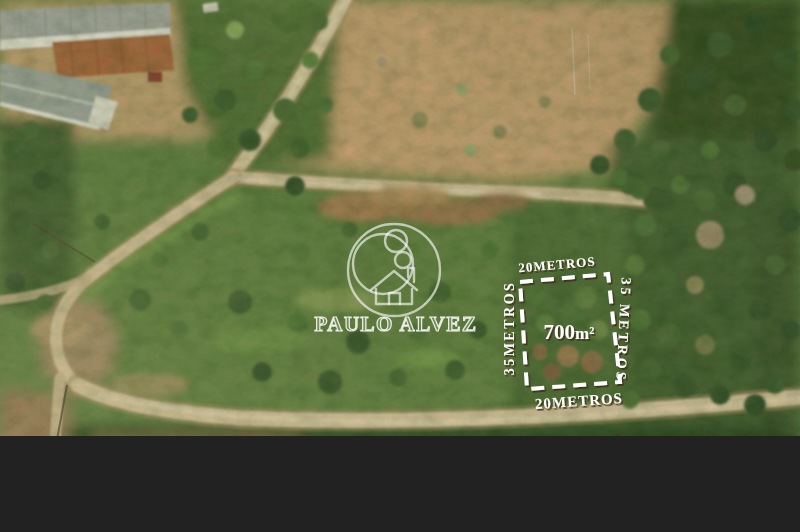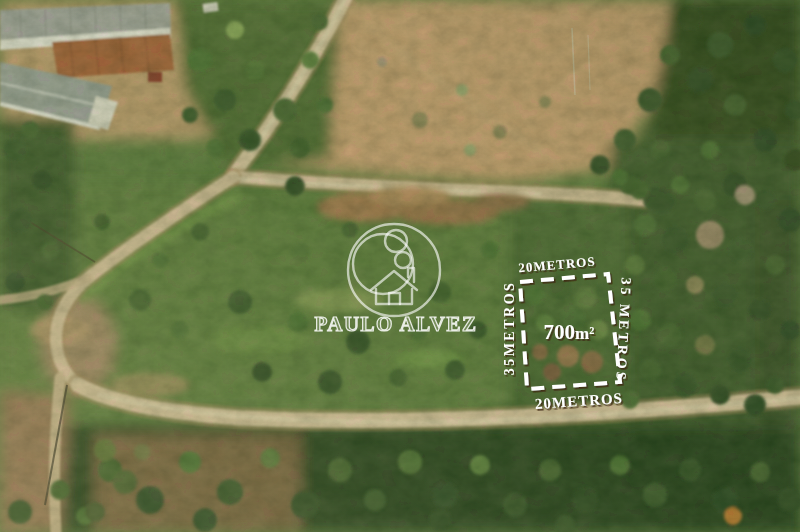--- a/index.html
+++ b/index.html
@@ -1,16 +1,16 @@
 <!DOCTYPE html>
 <html><head>
 <meta charset="utf-8">
 <style>
   html,body{margin:0;padding:0;background:#222;}
-  .stage{position:relative;width:800px;height:532px;overflow:hidden;font-family:"Liberation Serif",serif;}
+  .stage{position:relative;width:800px;height:436px;overflow:hidden;font-family:"Liberation Serif",serif;}
   .stage svg{position:absolute;left:0;top:0;display:block;}
   text{user-select:none;}
 </style>
 </head>
 <body>
 
 <div class="stage">
 <svg width="800" height="532" viewBox="0 0 800 532" xmlns="http://www.w3.org/2000/svg">
   <defs>
     <filter id="soft" x="-30%" y="-30%" width="160%" height="160%">

